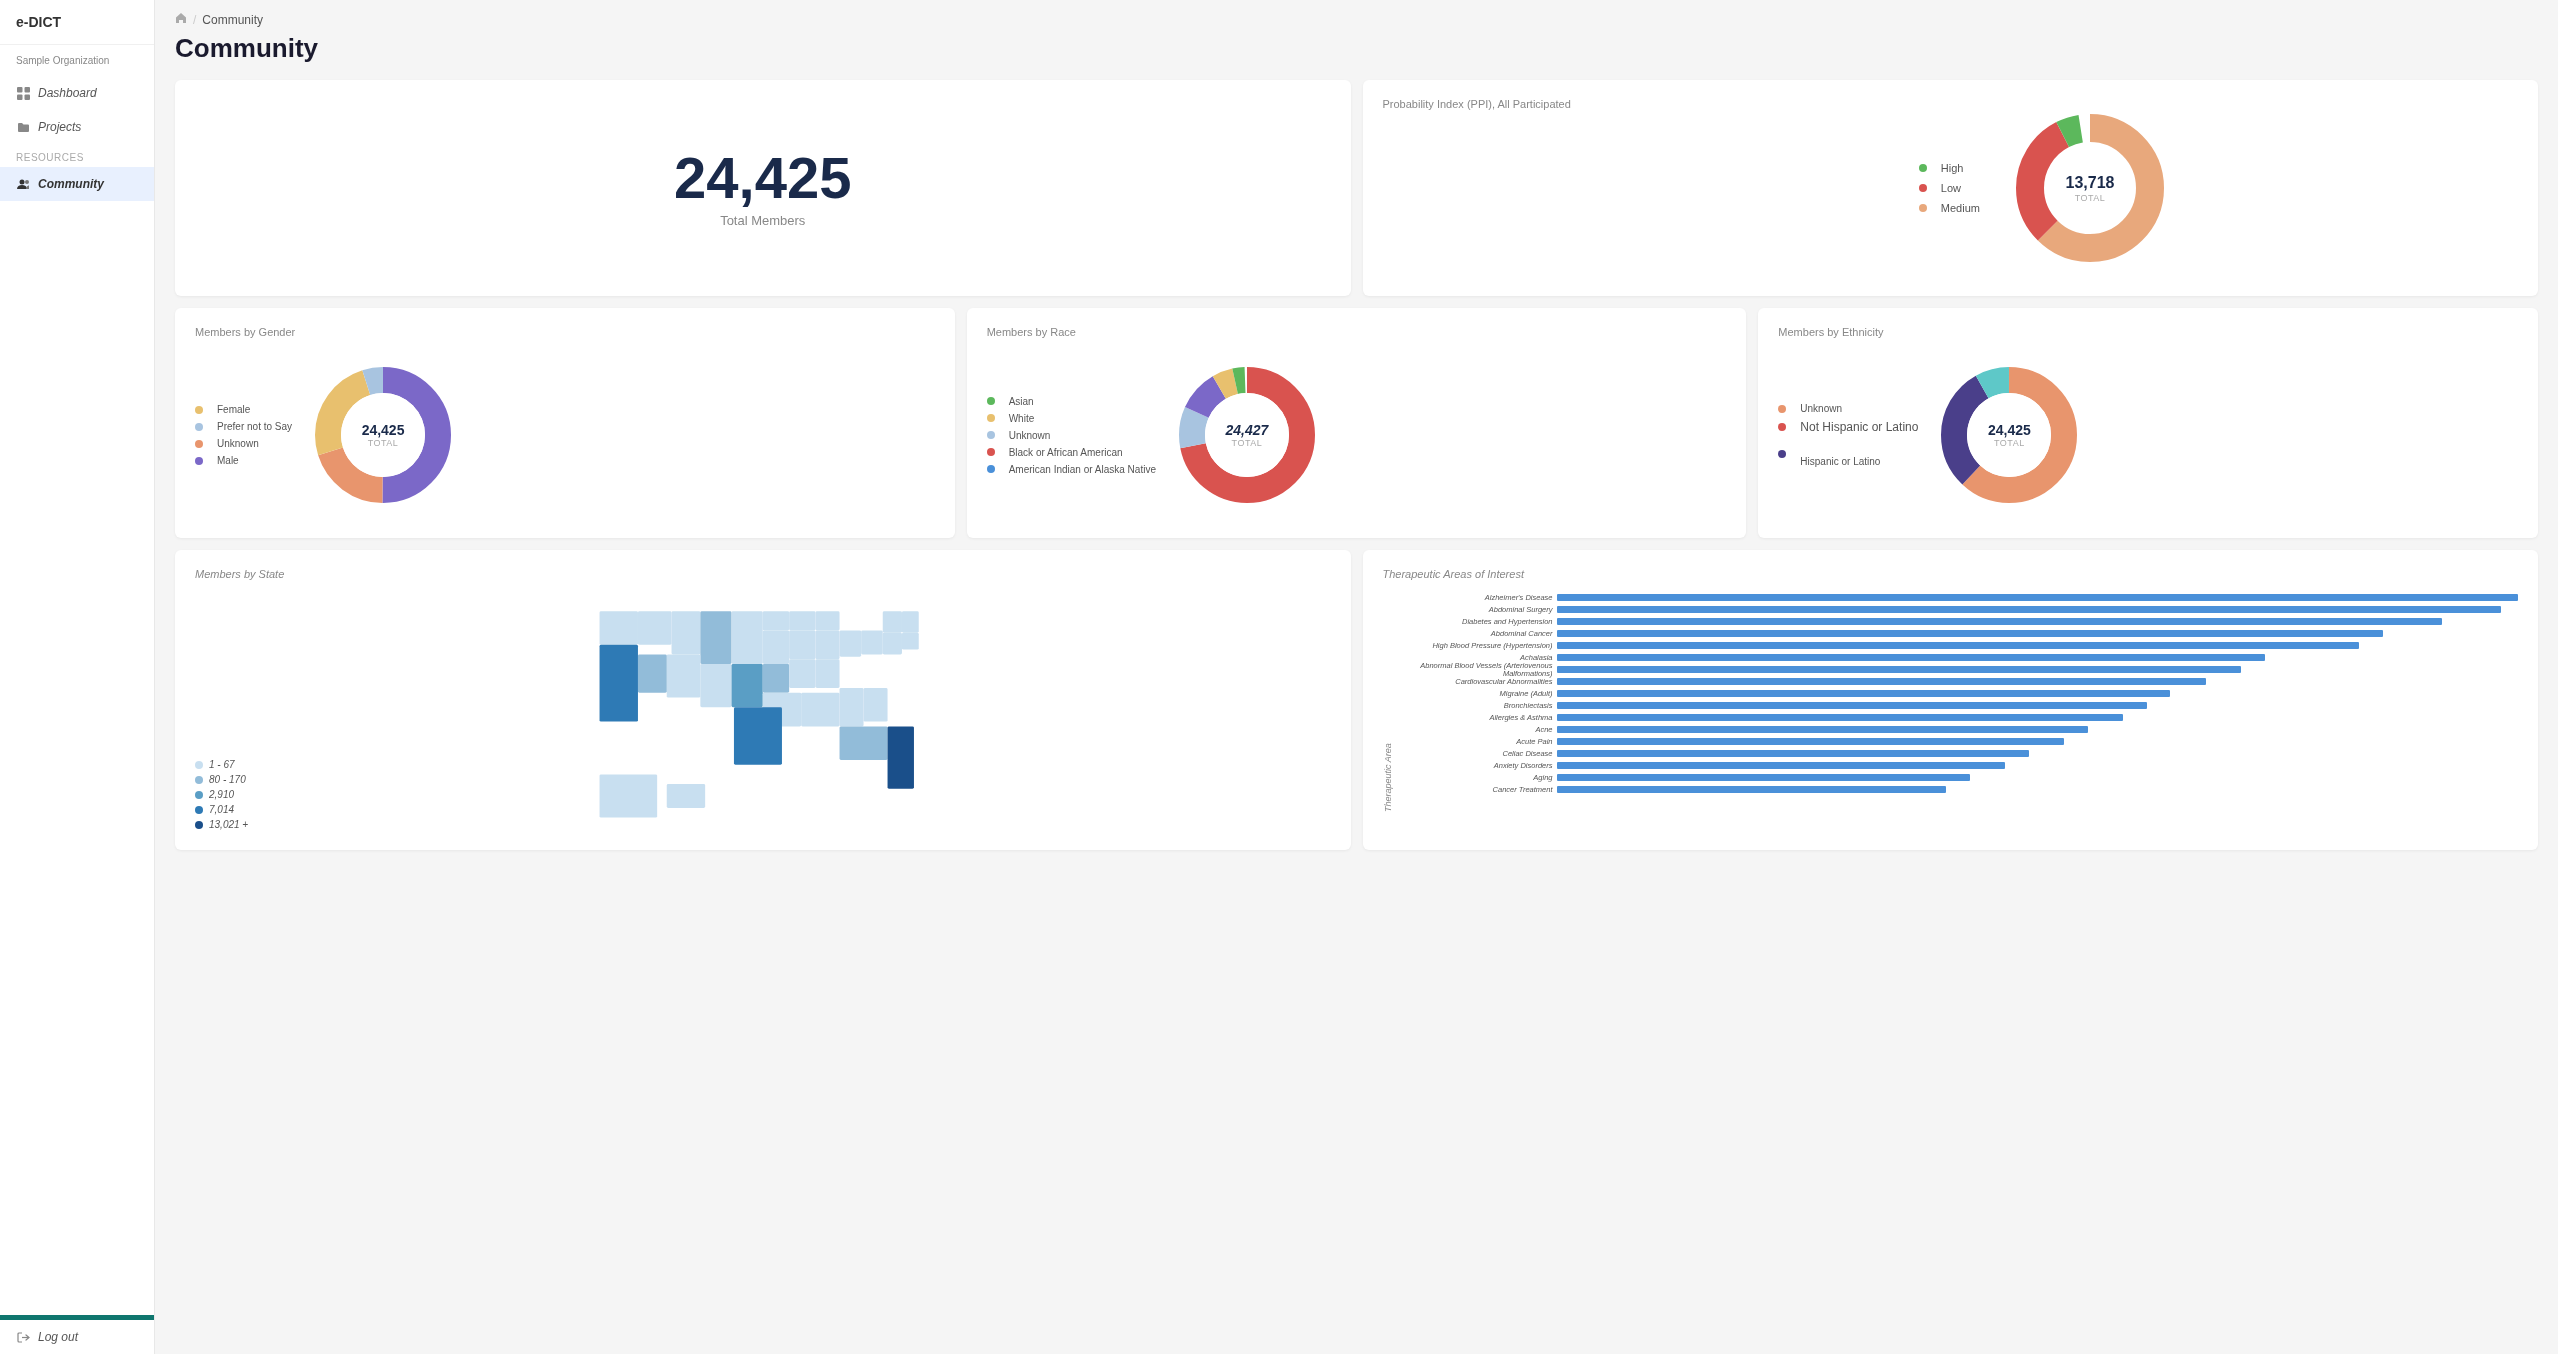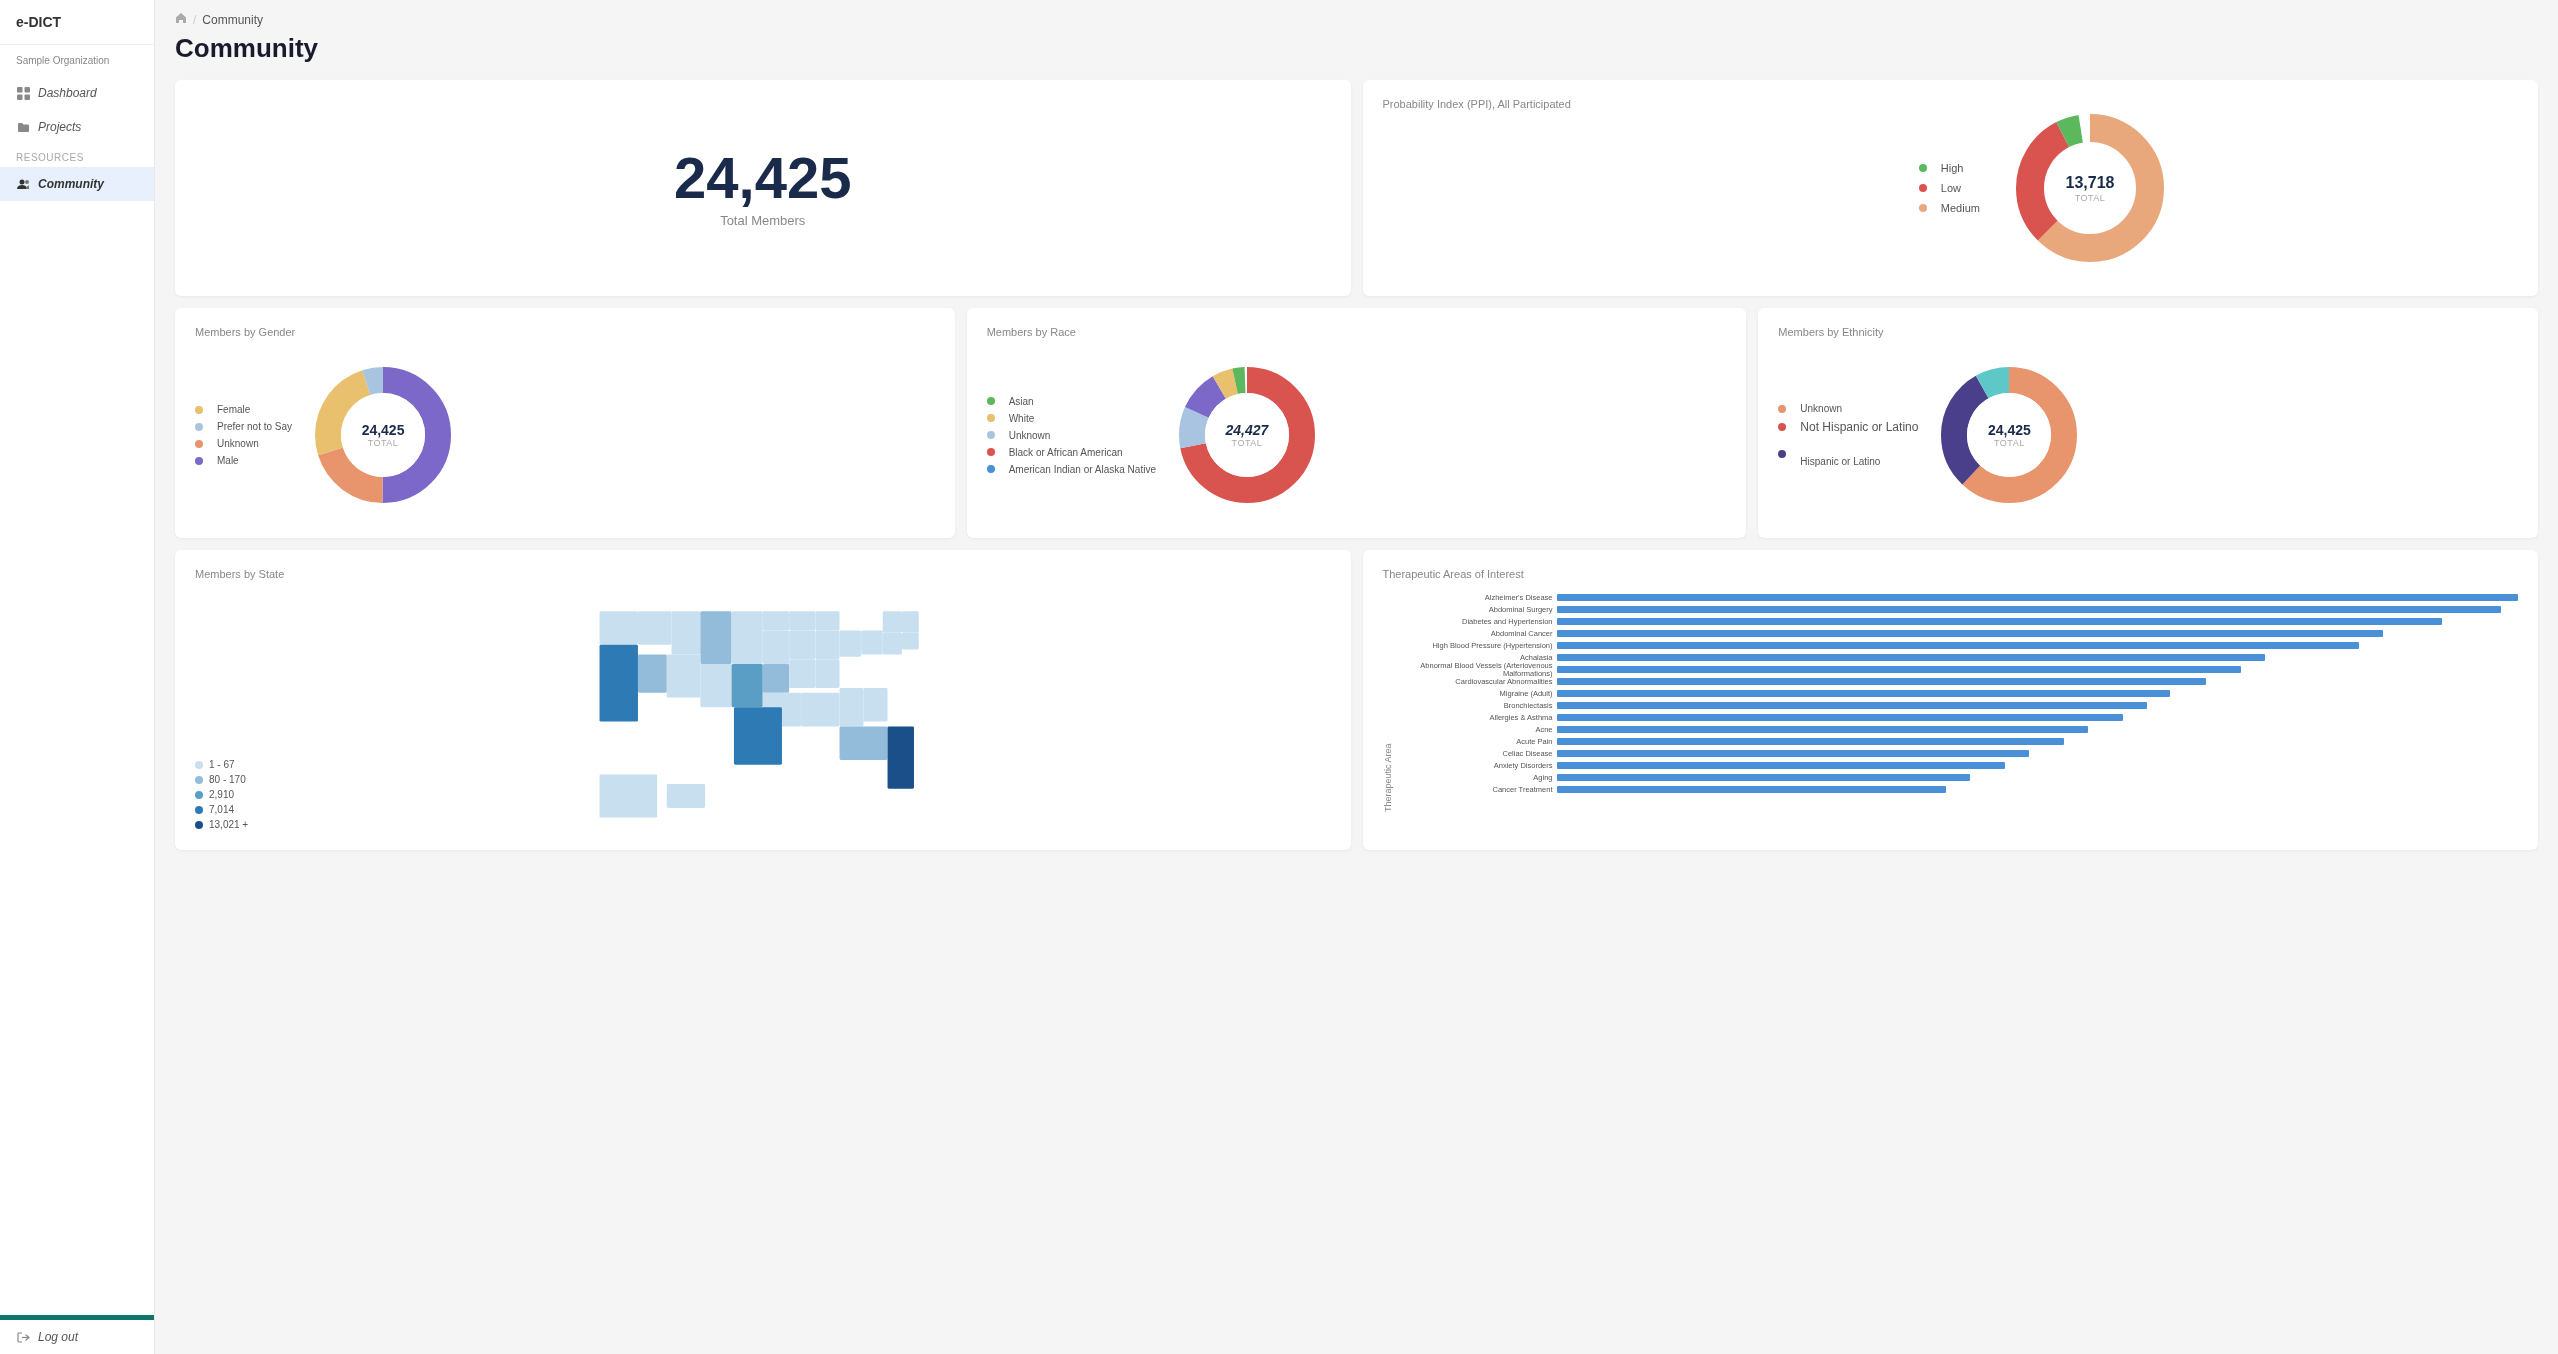--- a/index.html
+++ b/index.html
@@ -95,20 +95,21 @@
       margin-bottom: 12px;
     }
     .cards-row-top {
       grid-template-columns: 1fr 1fr;
     }
     .cards-row-middle {
       grid-template-columns: 1fr 1fr 1fr;
     }
     .cards-row-bottom {
       grid-template-columns: 1fr 1fr;
+      font-style: italic;
     }
 
     .card {
       background: #fff;
       border-radius: 6px;
       padding: 18px 20px;
       box-shadow: 0 1px 3px rgba(0,0,0,0.06);
     }
     .card-title {
       font-size: 11px;

